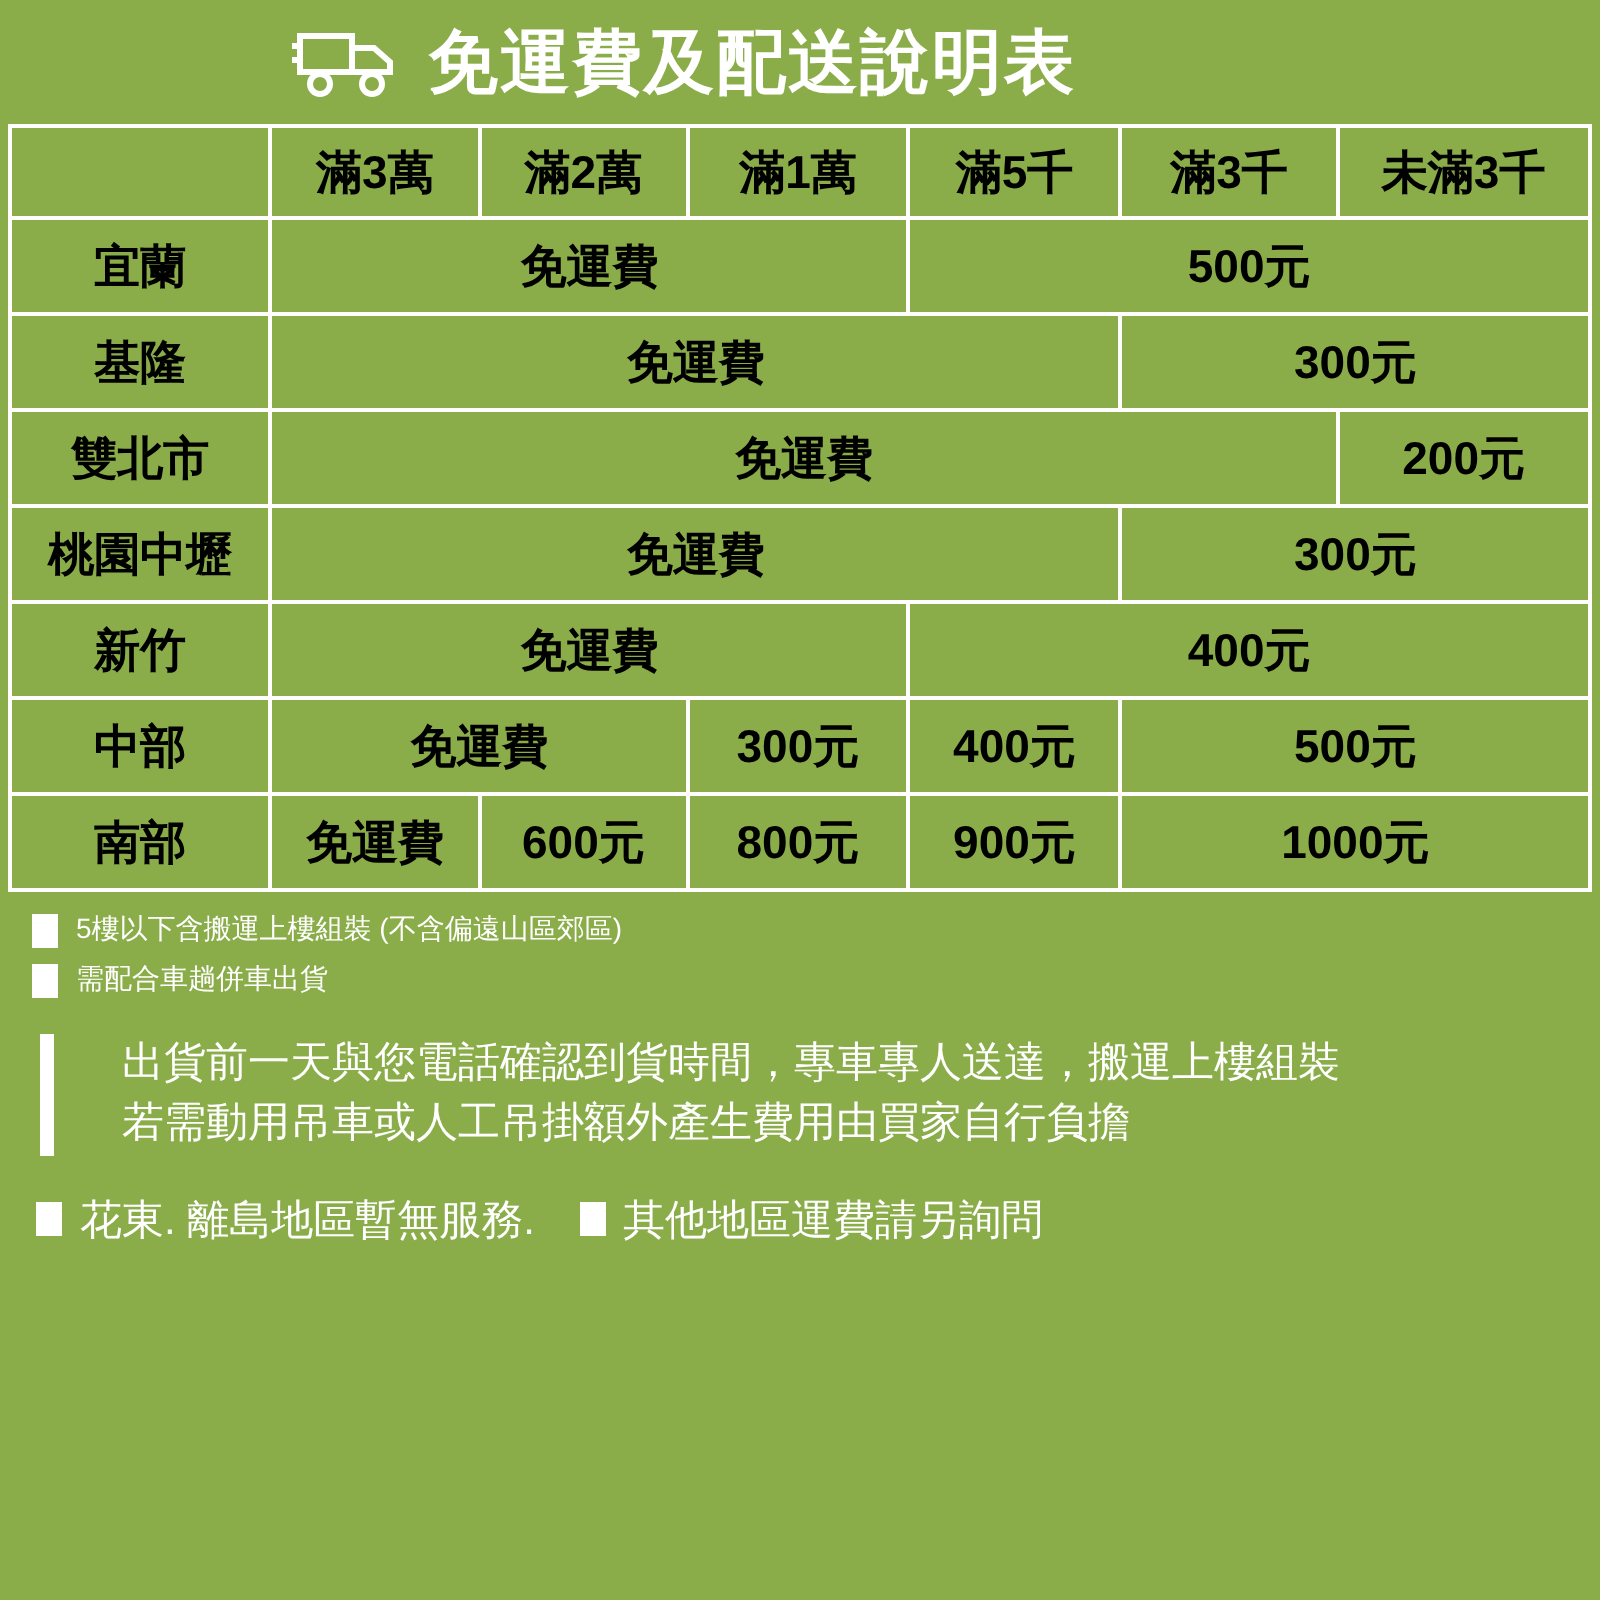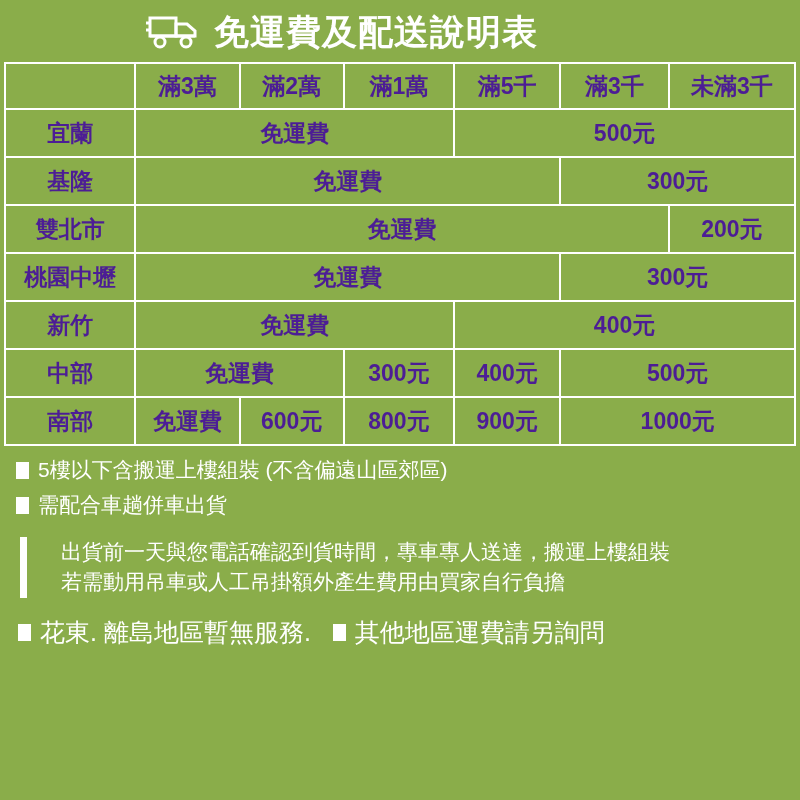--- a/index.html
+++ b/index.html
@@ -49,21 +49,21 @@
   }
   table.fee {
     border-collapse: collapse;
     width: 792px;
     table-layout: fixed;
   }
   table.fee td, table.fee th {
     border: 2px solid #ffffff;
     text-align: center;
     vertical-align: middle;
-    color: #4c1d95;
+    color: #000000;
     font-weight: bold;
     font-size: 23px;
     padding: 0;
     height: 46px;
     white-space: nowrap;
   }
   table.fee thead th {
     font-size: 23px;
     height: 44px;
   }
@@ -78,21 +78,21 @@
 
   
   .notes {
     margin: 10px 0 0 16px;
   }
   .note-line {
     display: flex;
     align-items: center;
     gap: 9px;
     margin-bottom: 7px;
-    font-size: 21px;
+    font-size: 14px;
     color: #ffffff;
   }
   .sq {
     width: 13px;
     height: 17px;
     background: #ffffff;
     flex: 0 0 auto;
   }
 
   
@@ -116,21 +116,21 @@
     white-space: nowrap;
     margin-left: 20px;
   }
 
   
   .footer {
     margin: 18px 0 0 18px;
     display: flex;
     align-items: center;
     gap: 22px;
-    font-size: 25px;
+    font-size: 21px;
   }
   .footer-item {
     display: flex;
     align-items: center;
     gap: 9px;
     color: #ffffff;
     white-space: nowrap;
   }
 </style>
 </head>

